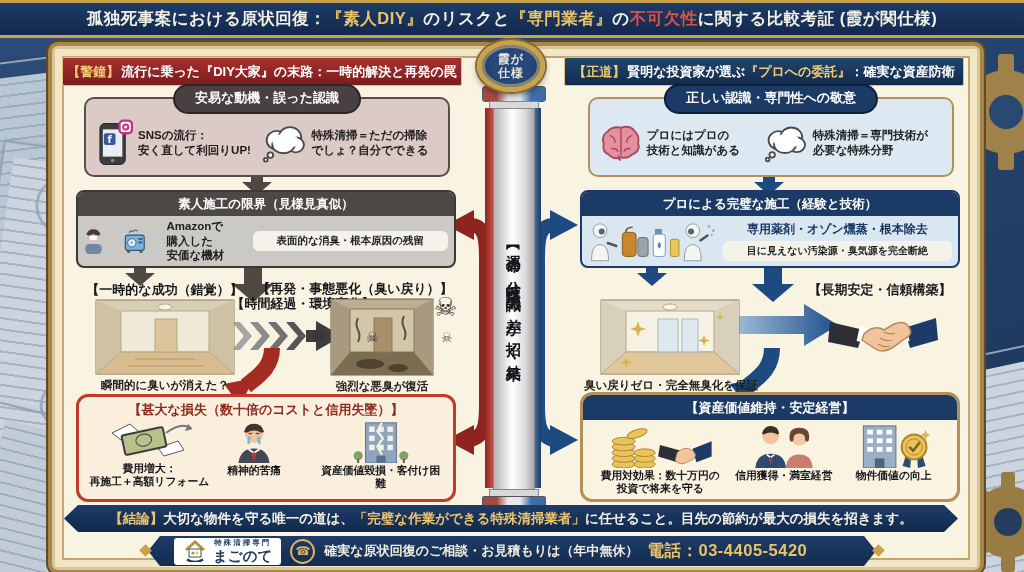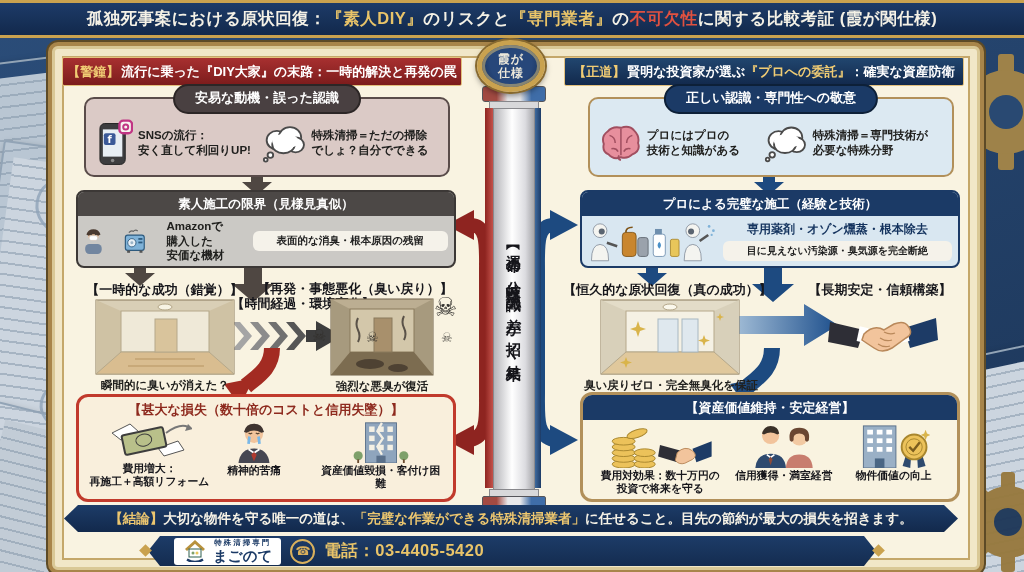--- a/index.html
+++ b/index.html
@@ -365,21 +365,20 @@
           <circle cx="146" cy="12" r="1.6" fill="#7fb2d8"></circle>
           <circle cx="144" cy="17" r="1.3" fill="#7fb2d8"></circle>
       </svg>
       <div style="display:flex;flex-direction:column;align-items:center;gap:3px;">
         <div style="font-size:12px;font-weight:bold;color:#14335e;white-space:nowrap;">専用薬剤・オゾン燻蒸・根本除去</div>
         <div class="strip" style="font-size:10px;">目に見えない汚染源・臭気源を完全断絶</div>
       </div>
     </div>
   </div>
 
-  <div class="olabel" style="left:560px;top:281px;width:215px;">【恒久的な原状回復（真の成功）】</div>
   <svg class="abs" style="left:600px;top:299px;z-index:4;" width="140" height="76" viewBox="0 0 140 76">
     <rect x="1" y="1" width="138" height="74" fill="#e3dcc8" stroke="#8a7a5c"></rect>
     <polygon points="1,1 26,12 26,53 1,75" fill="#d8d0ba"></polygon>
     <polygon points="139,1 114,12 114,53 139,75" fill="#d8d0ba"></polygon>
     <rect x="26" y="12" width="88" height="41" fill="#f5f1e4" stroke="#b5a88a"></rect>
     <polygon points="1,75 26,53 114,53 139,75" fill="#e0c89c" stroke="#b5a88a"></polygon>
     <rect x="58" y="20" width="20" height="33" fill="#dfe8ee" stroke="#a8b8c2"></rect>
     <rect x="82" y="20" width="16" height="33" fill="#dfe8ee" stroke="#a8b8c2"></rect>
     <ellipse cx="70" cy="8" rx="7" ry="3" fill="#fbf8ec" stroke="#b5a88a"></ellipse>
     <g fill="#d9b44a">
@@ -495,16 +494,17 @@
         <circle cx="10" cy="13" r="1.5" fill="#7ea06a"></circle>
           <circle cx="14" cy="13" r="1.5" fill="#e8c65a"></circle>
         <path d="M4,19.5 q8,5 16,0" stroke="#1b3a66" stroke-width="2.5" fill="none"></path>
       </svg>
       <div style="display:flex;flex-direction:column;gap:2px;align-items:center;">
         <div class="small">特殊清掃専門</div>
         <div class="brand">まごのて</div>
       </div>
     </div>
     <div class="phonecircle">☎</div>
+    <div id="contact">確実な原状回復のご相談・お見積もりは（年中無休）</div>
     <div id="phonenum">電話：03-4405-5420</div>
   </div>
 
 </div>
 
 </body></html>

